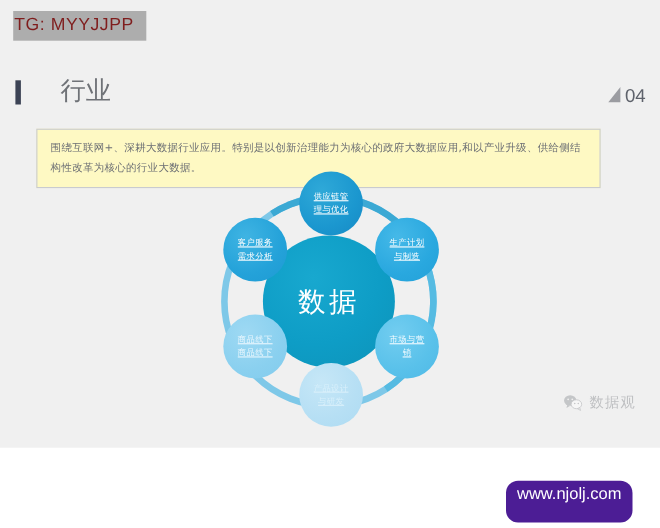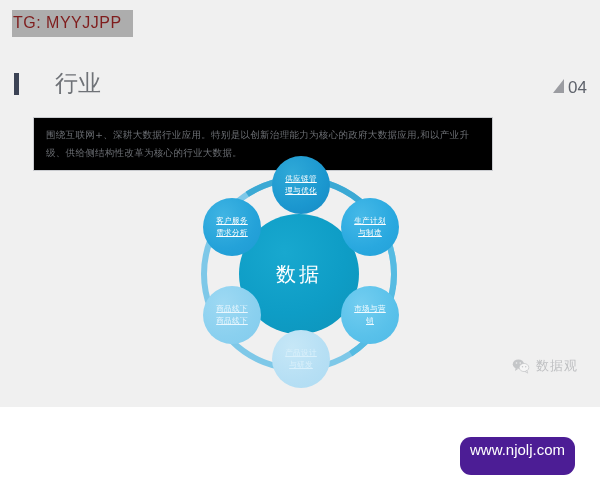--- a/index.html
+++ b/index.html
@@ -104,24 +104,24 @@
     align-items: center;
     box-sizing: border-box;
     letter-spacing: 1px;
   }
 
   
   .desc-box {
     position: absolute;
     left: 33px;
     top: 117px;
-    width: 460px;
+    width: 513px;
     box-sizing: border-box;
     border: 1px solid #c9cbcf;
-    background: #000000;
+    background: #fef9c3;
     padding: 8px 12px 9px 12px;
     font-size: 9.5px;
     line-height: 1.85;
     color: #6c6f74;
     font-family: "DejaVu Sans", "Liberation Sans", sans-serif;
     letter-spacing: 0.3px;
   }
 
   
   .diagram {
@@ -161,21 +161,21 @@
     left: 57px;
     top: 56px;
     width: 120px;
     height: 120px;
     border-radius: 50%;
     background: radial-gradient(circle at 38% 32%, #18a8cf 0%, #0e9dc6 55%, #0d93b9 100%);
     display: flex;
     align-items: center;
     justify-content: center;
     color: #ffffff;
-    font-size: 20px;
+    font-size: 25px;
     letter-spacing: 3px;
     font-family: "DejaVu Sans", "Liberation Sans", sans-serif;
   }
 
   .node {
     position: absolute;
     width: 58px;
     height: 58px;
     border-radius: 50%;
     display: flex;

